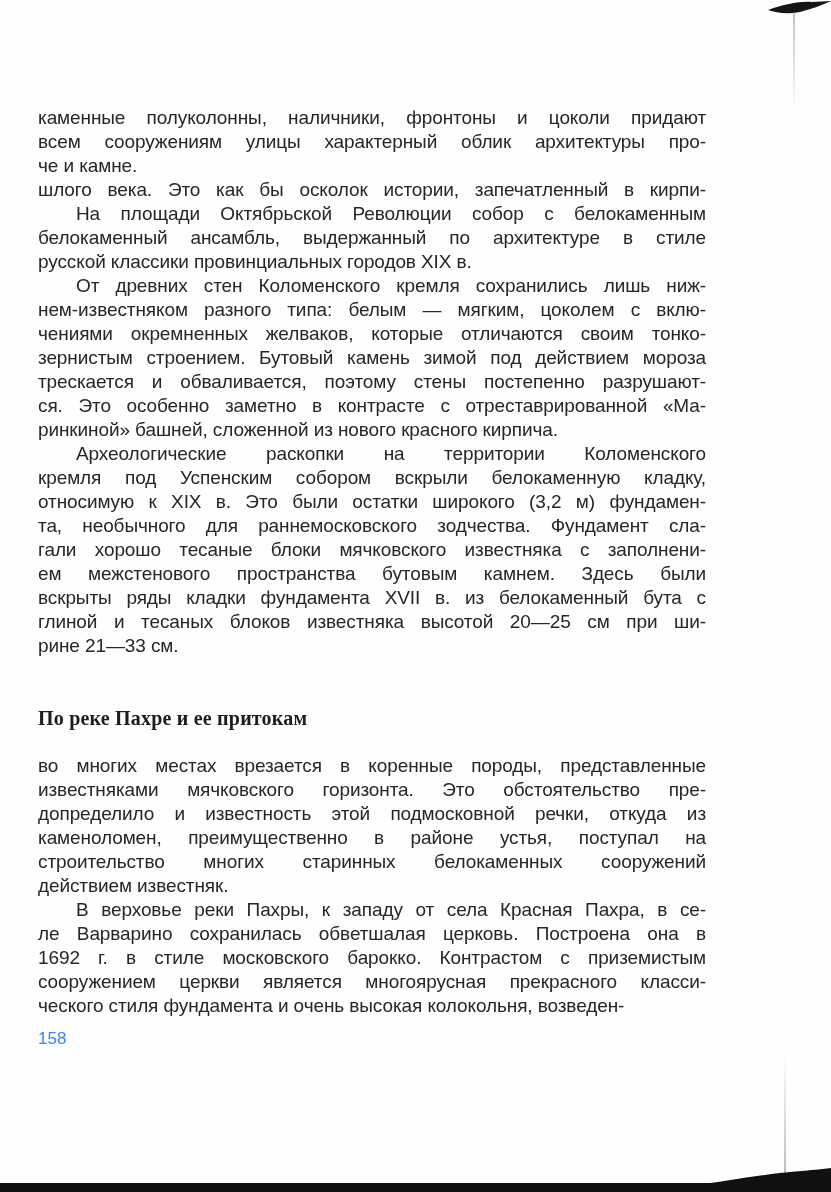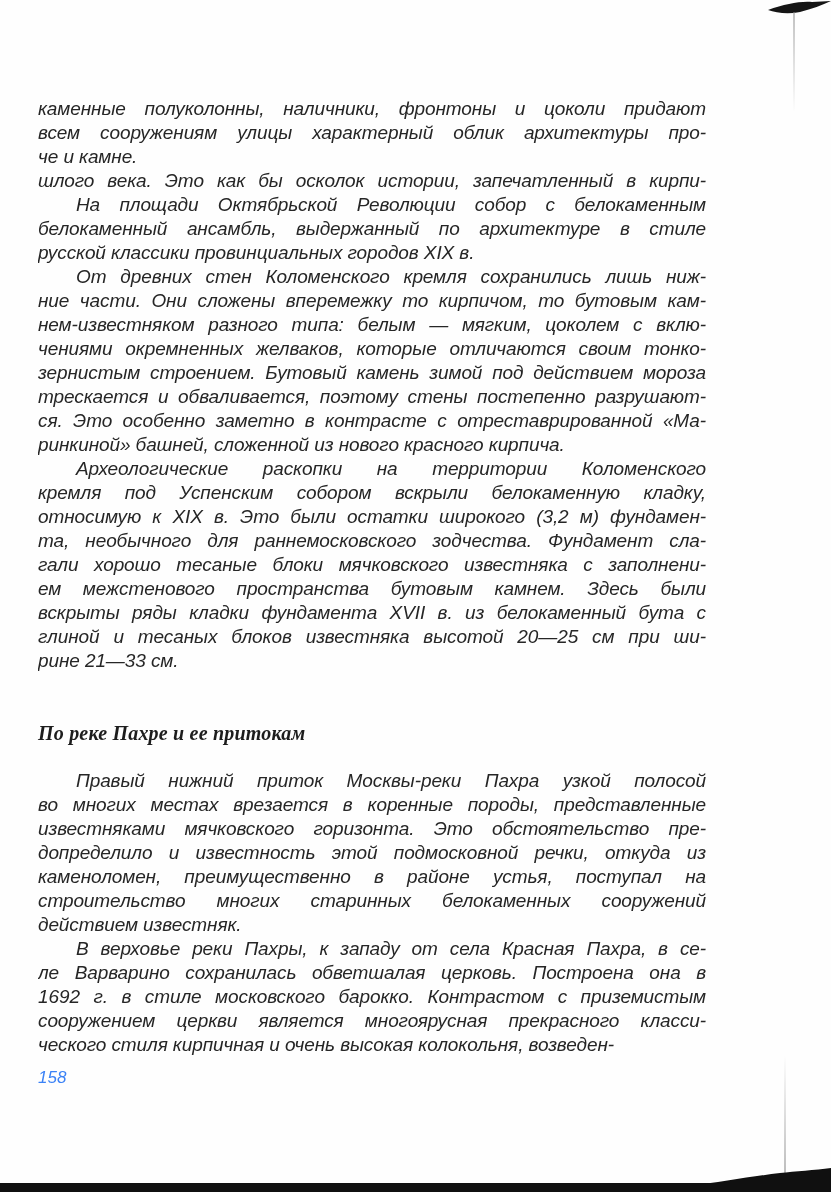--- a/index.html
+++ b/index.html
@@ -12,23 +12,22 @@
     width: 831px;
     height: 1192px;
     background: var(--paper-color, #fefefe);
     overflow: hidden;
     font-family: "Liberation Sans", sans-serif;
     color: var(--text-color, #262626);
   }
   .text-block {
     position: absolute;
     left: 38px;
-    top: 97px;
+    top: 106px;
     width: 668px;
-    font-style: italic;
   }
   .paragraph { margin: 0; }
   .line {
     font-size: 19px;
     line-height: 24px;
     height: 24px;
     overflow: hidden;
     text-align: justify;
     text-align-last: justify;
     letter-spacing: -0.1px;
@@ -114,21 +113,20 @@
           <div class="line last">че и камне.</div>
           <div class="line">шлого века. Это как бы осколок истории, запечатленный в кирпи-</div>
         </div>
         <div class="paragraph indented">
           <div class="line first">На площади Октябрьской Революции собор с белокаменным</div>
           <div class="line">белокаменный ансамбль, выдержанный по архитектуре в стиле</div>
           <div class="line last">русской классики провинциальных городов XIX в.</div>
         </div>
         <div class="paragraph indented">
           <div class="line first">От древних стен Коломенского кремля сохранились лишь ниж-</div>
-          <div class="line">ние части. Они сложены вперемежку то кирпичом, то бутовым кам-</div>
           <div class="line">нем-известняком разного типа: белым — мягким, цоколем с вклю-</div>
           <div class="line">чениями окремненных желваков, которые отличаются своим тонко-</div>
           <div class="line">зернистым строением. Бутовый камень зимой под действием мороза</div>
           <div class="line">трескается и обваливается, поэтому стены постепенно разрушают-</div>
           <div class="line">ся. Это особенно заметно в контрасте с отреставрированной «Ма-</div>
           <div class="line last">ринкиной» башней, сложенной из нового красного кирпича.</div>
         </div>
         <div class="paragraph indented">
           <div class="line first">Археологические раскопки на территории Коломенского</div>
           <div class="line">кремля под Успенским собором вскрыли белокаменную кладку,</div>
@@ -139,34 +137,33 @@
           <div class="line">вскрыты ряды кладки фундамента XVII в. из белокаменный бута с</div>
           <div class="line">глиной и тесаных блоков известняка высотой 20—25 см при ши-</div>
           <div class="line last">рине 21—33 см.</div>
         </div>
       </section>
 
     <h2 class="section-heading">По реке Пахре и ее притокам</h2>
 
     <section id="paras-after" class="paras-after">
         <div class="paragraph indented">
-          <div class="line first">Правый нижний приток Москвы-реки Пахра узкой полосой</div>
           <div class="line">во многих местах врезается в коренные породы, представленные</div>
           <div class="line">известняками мячковского горизонта. Это обстоятельство пре-</div>
           <div class="line">допределило и известность этой подмосковной речки, откуда из</div>
           <div class="line">каменоломен, преимущественно в районе устья, поступал на</div>
           <div class="line">строительство многих старинных белокаменных сооружений</div>
           <div class="line last">действием известняк.</div>
         </div>
         <div class="paragraph indented">
           <div class="line first">В верховье реки Пахры, к западу от села Красная Пахра, в се-</div>
           <div class="line">ле Варварино сохранилась обветшалая церковь. Построена она в</div>
           <div class="line">1692 г. в стиле московского барокко. Контрастом с приземистым</div>
           <div class="line">сооружением церкви является многоярусная прекрасного класси-</div>
-          <div class="line last">ческого стиля кирпичная и очень высокая колокольня, возведен-</div>
+          <div class="line last">ческого стиля фундамента и очень высокая колокольня, возведен-</div>
         </div>
       </section>
 
     <div class="page-number">158</div>
   </main>
 
   <div class="crease-line-bottom"></div>
   <div class="bottom-band"></div>
   <svg class="bottom-blob" viewBox="0 0 141 24" width="141" height="24">
     <path d="M0 24 C30 20 65 14 90 11 C105 9.5 125 8 141 6 L141 24 Z" fill="#101010"></path>

